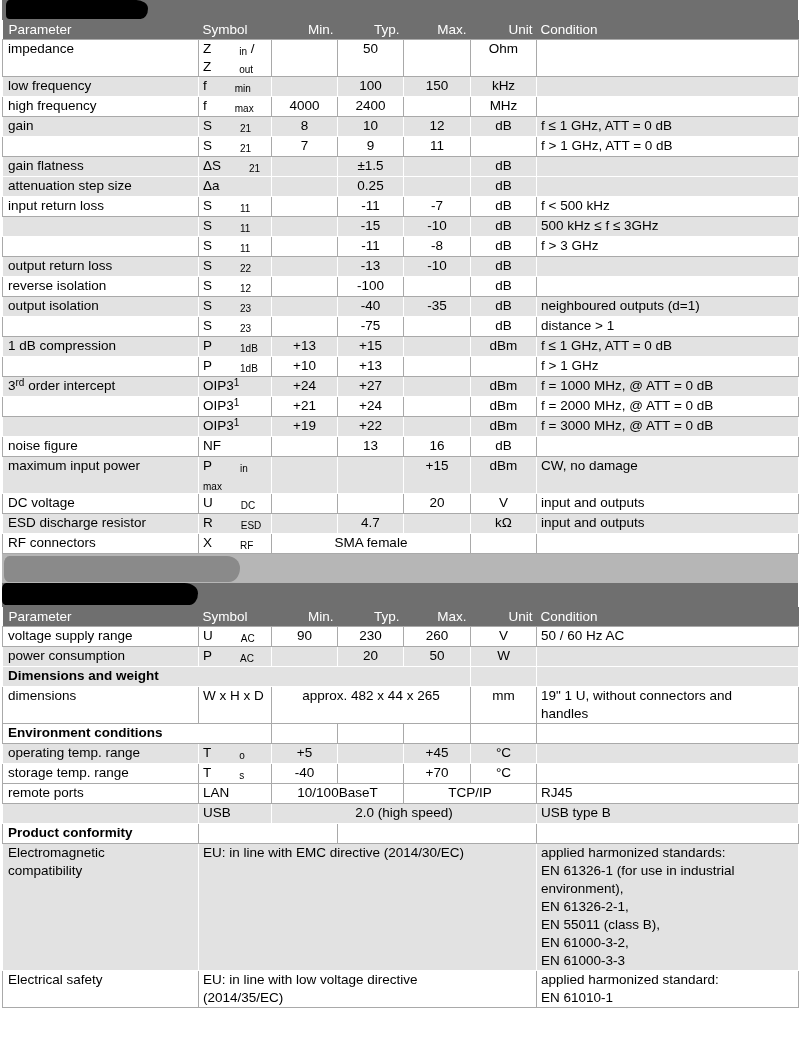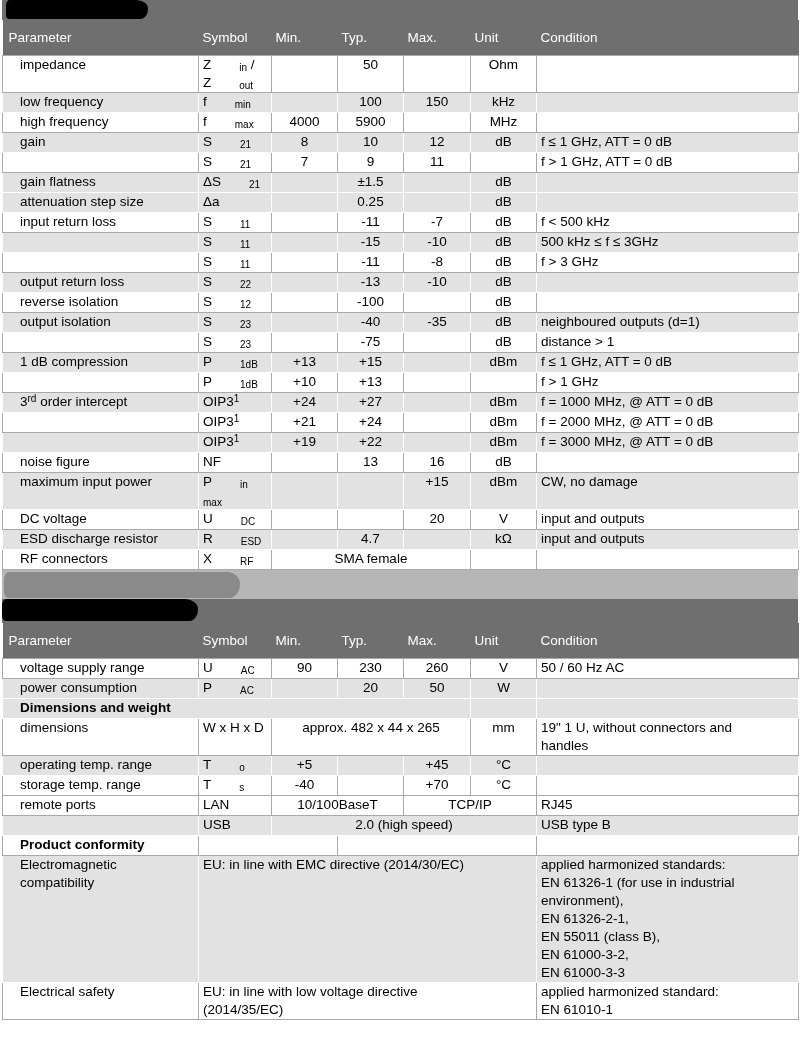--- a/index.html
+++ b/index.html
@@ -31,34 +31,34 @@
   .blob-black{background:var(--blob-black);border-radius:5px 16px 10px 4px / 7px 12px 14px 6px;}
   .blob-gray{background:var(--blob-gray);border-radius:6px 14px 12px 5px / 8px 13px 15px 7px;}
   .blob-rf-title{left:4px;top:0;width:142px;height:19px;}
   .blob-footnote{left:2px;top:2px;width:236px;height:26px;}
   .blob-gen-title{left:0px;top:0px;width:196px;height:22px;}
 
   
   table{border-collapse:collapse;table-layout:fixed;width:796px;}
   thead th{
     background:var(--header-bg);color:#fff;font-weight:normal;
-    padding:0 4px;height:35px;line-height:18px;border:none;
+    padding:0 4px;height:19px;line-height:18px;border:none;
   }
   thead th.al{text-align:left;}
-  thead th.ac{text-align:left;}
+  thead th.ac{text-align:right;}
   thead th:first-child{padding-left:6px;}
   td{
     padding:0 4px;height:19px;line-height:18px;vertical-align:top;
     overflow:hidden;white-space:pre-line;
   }
   tr.w td{background:#ffffff;border:1px solid var(--border-on-white);}
   tr.g td{background:var(--row-gray);border:1px solid var(--border-on-gray);}
   td.al{text-align:left;}
   td.ac{text-align:center;}
-  td.c0{padding-left:17px;}
+  td.c0{padding-left:5px;}
   td.c6{}
   td.bold{font-weight:bold;}
   sub{font-size:10px;vertical-align:-2px;line-height:0;margin-left:28px;}
   sup{font-size:10px;vertical-align:4px;line-height:0;}
 </style>
 </head>
 <body>
 
 <div class="sheet">
 
@@ -103,21 +103,21 @@
           <td class="ac c2"></td>
           <td class="ac c3">100</td>
           <td class="ac c4">150</td>
           <td class="ac c5">kHz</td>
           <td class="al c6"></td>
         </tr>
         <tr class="w">
           <td class="al c0">high frequency</td>
           <td class="al c1">f<sub>max</sub></td>
           <td class="ac c2">4000</td>
-          <td class="ac c3">5900</td>
+          <td class="ac c3">2400</td>
           <td class="ac c4"></td>
           <td class="ac c5">MHz</td>
           <td class="al c6"></td>
         </tr>
         <tr class="g">
           <td class="al c0">gain</td>
           <td class="al c1">S<sub>21</sub></td>
           <td class="ac c2">8</td>
           <td class="ac c3">10</td>
           <td class="ac c4">12</td>
@@ -358,20 +358,28 @@
           <td class="ac c5"></td>
           <td class="al c6"></td>
         </tr>
         <tr class="w">
           <td class="al c0">dimensions</td>
           <td class="al c1">W x H x D</td>
           <td colspan="3" class="ac c2">approx. 482 x 44 x 265</td>
           <td class="ac c5">mm</td>
           <td class="al c6">19" 1 U, without connectors and<br>handles</td>
         </tr>
+        <tr class="w">
+          <td colspan="2" class="al c0 bold">Environment conditions</td>
+          <td class="ac c2"></td>
+          <td class="ac c3"></td>
+          <td class="ac c4"></td>
+          <td class="ac c5"></td>
+          <td class="al c6"></td>
+        </tr>
         <tr class="g">
           <td class="al c0">operating temp. range</td>
           <td class="al c1">T<sub>o</sub></td>
           <td class="ac c2">+5</td>
           <td class="ac c3"></td>
           <td class="ac c4">+45</td>
           <td class="ac c5">°C</td>
           <td class="al c6"></td>
         </tr>
         <tr class="w">

